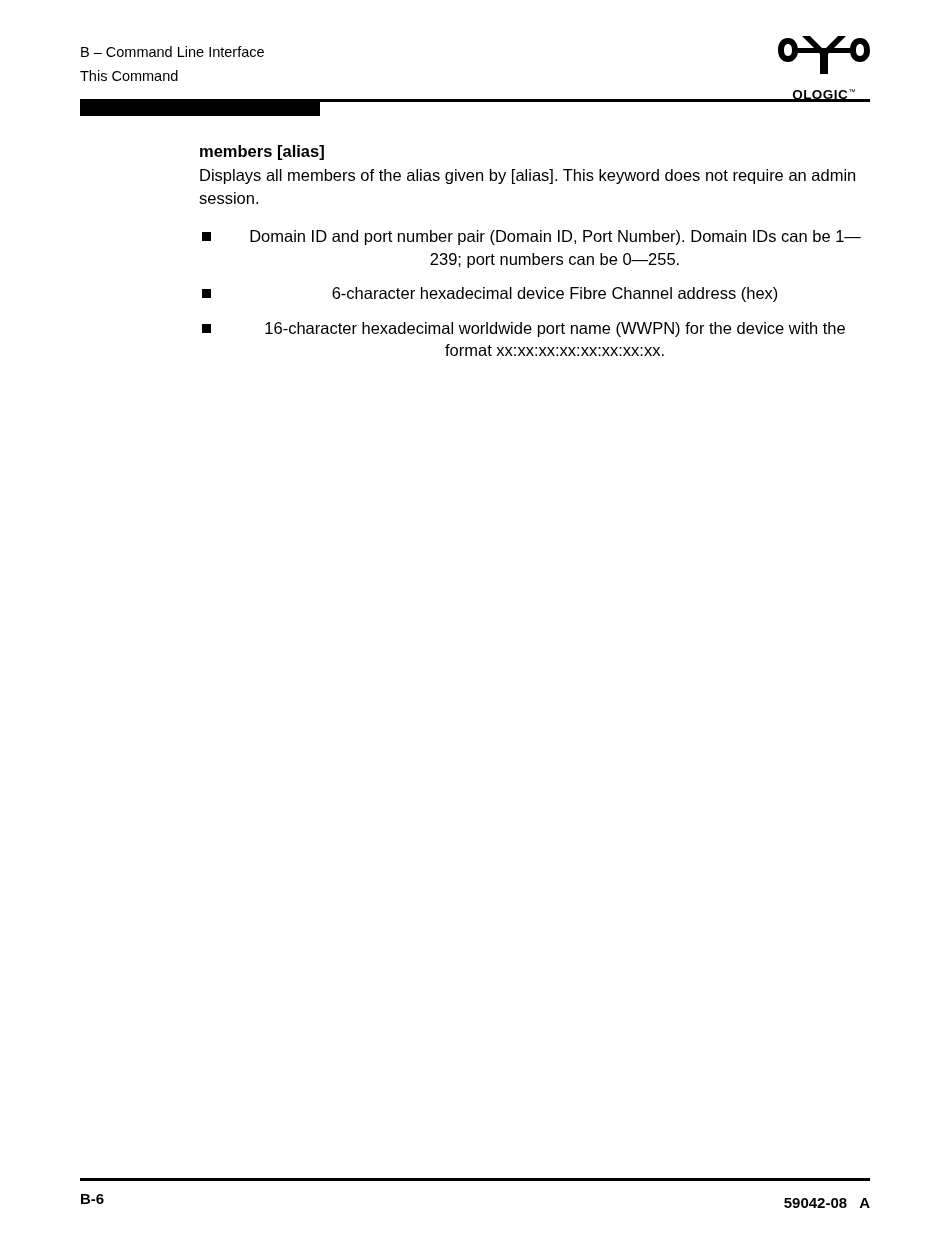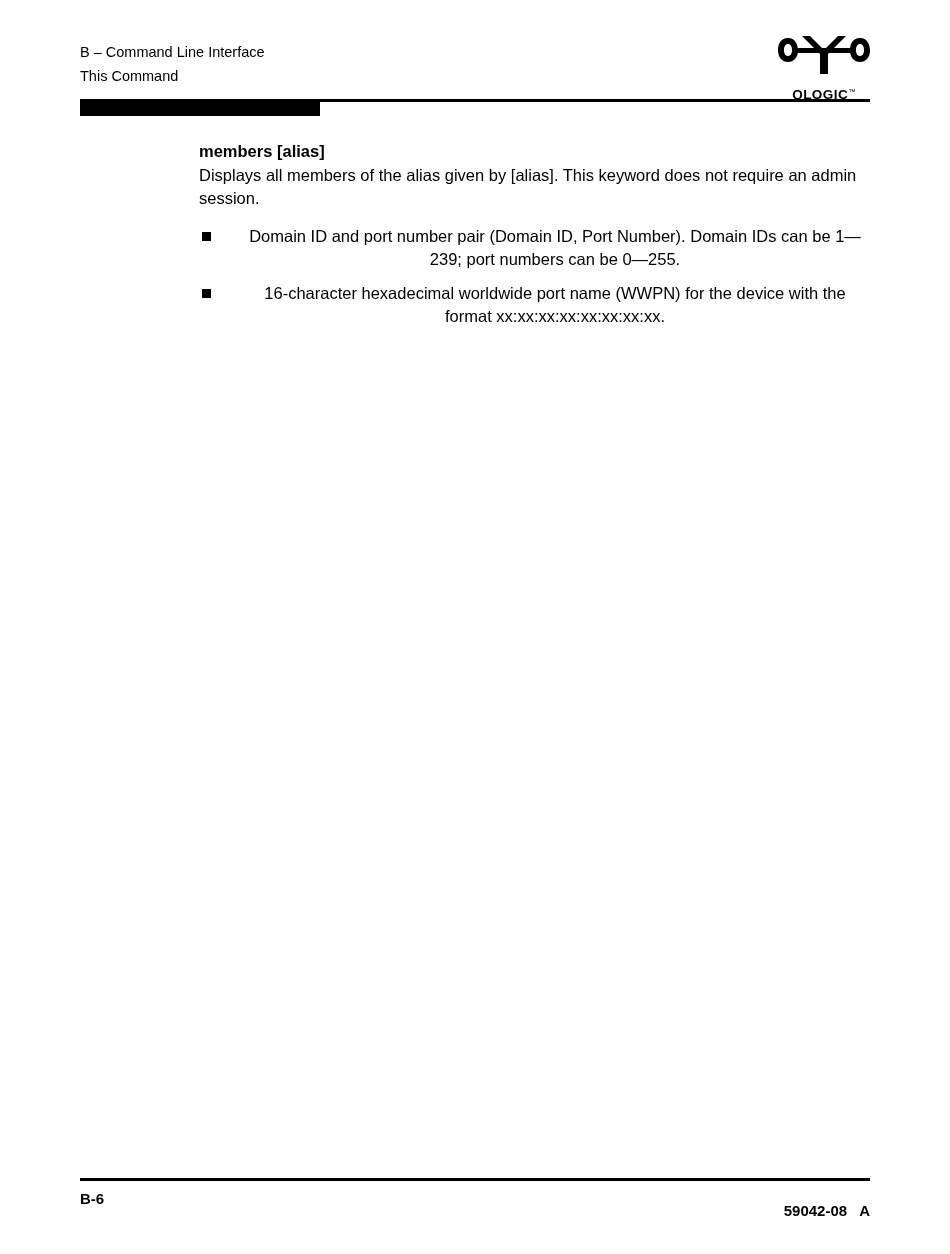--- a/index.html
+++ b/index.html
@@ -156,21 +156,21 @@
     font-weight: bold;
   }
   .footer-left {
     position: absolute;
     left: 0;
     top: 0;
   }
   .footer-right {
     position: absolute;
     right: 0;
-    top: 12px;
+    top: 4px;
     white-space: nowrap;
   }
   .footer-rev {
     margin-left: 12px;
   }
 </style>
 </head>
 <body>
 
 <div class="page">
@@ -208,20 +208,24 @@
     </div>
 
     <div class="block">
       <ul class="bullets">
         <li class="bullet-item">
           <span class="bullet-sq"></span>
           <span>Domain ID and port number pair (Domain ID, Port Number). Domain IDs can be 1—239; port numbers can be 0—255.</span>
         </li>
         <li class="bullet-item">
           <span class="bullet-sq"></span>
+          <span>6-character hexadecimal device Fibre Channel address (hex)</span>
+        </li>
+        <li class="bullet-item">
+          <span class="bullet-sq"></span>
           <span>16-character hexadecimal worldwide port name (WWPN) for the device with the format xx:xx:xx:xx:xx:xx:xx:xx.</span>
         </li>
       </ul>
     </div>
 
     <div class="block last">
     </div>
 
   </div>
 

